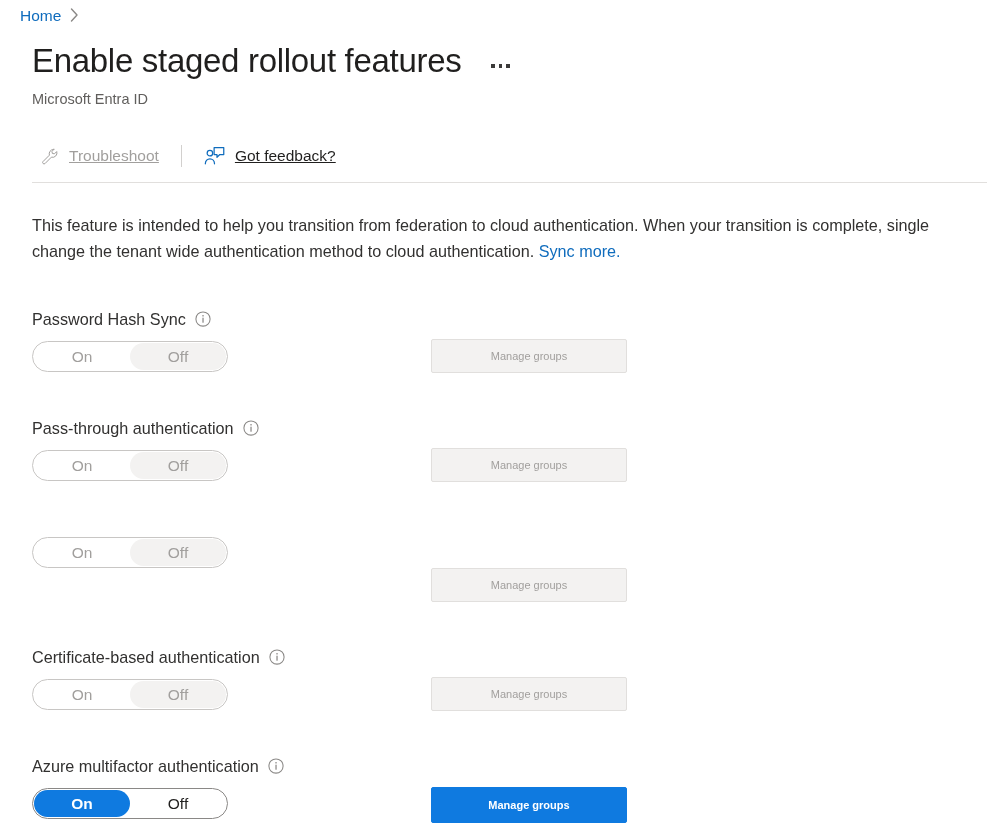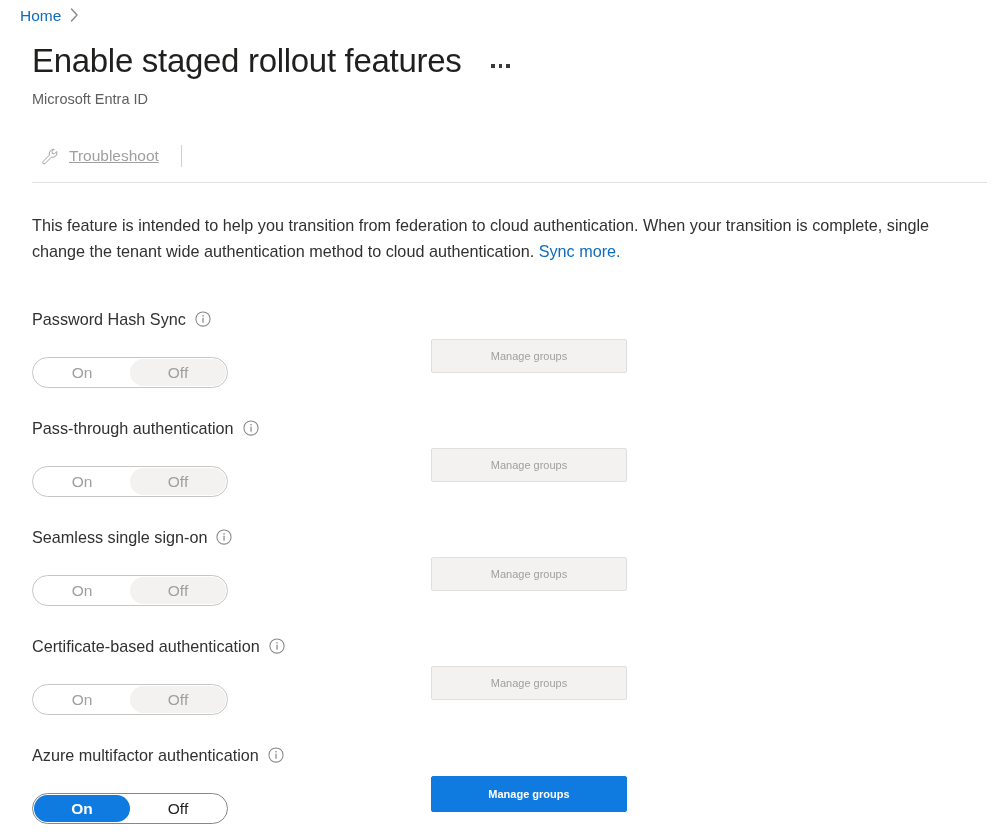--- a/index.html
+++ b/index.html
@@ -163,21 +163,21 @@
   .info-icon {
     width: 16px;
     height: 16px;
     flex: 0 0 16px;
     cursor: pointer;
     display: block;
   }
 
   
   .toggle {
-    margin-top: 27px;
+    margin-top: 11px;
     width: 196px;
     height: 31px;
     border: 1px solid #8a8886;
     border-radius: 16px;
     display: flex;
     align-items: center;
     box-sizing: border-box;
     background: #ffffff;
     overflow: hidden;
     padding: 1px;
@@ -272,20 +272,30 @@
     <span class="cmd-icon">
       <svg width="19" height="19" viewBox="0 0 20 20" fill="none">
         <path d="M14.3 2.6a4.6 4.6 0 0 0-4.4 6.0L3.1 15.4a1.5 1.5 0 0 0 2.1 2.1l6.8-6.8a4.6 4.6 0 0 0 5.6-5.9l-2.4 2.4-2.2-.4-.4-2.2 2.4-2.4a4.6 4.6 0 0 0-.7-.1z" stroke="#a19f9d" stroke-width="1.05" fill="none" stroke-linejoin="round"></path>
       </svg>
     </span>
     <span>Troubleshoot</span>
   </div>
 
   <div class="cmd-sep"></div>
 
+  <div class="cmd-item enabled">
+    <span class="cmd-icon">
+      <svg width="21" height="20" viewBox="0 0 22 20" fill="none">
+        <circle cx="6.2" cy="7.0" r="2.9" stroke="#0f6cbd" stroke-width="1.3" fill="none"></circle>
+        <path d="M1.4 18.2c0-3.1 2.2-5.3 4.8-5.3s4.8 2.2 4.8 5.3" stroke="#0f6cbd" stroke-width="1.3" fill="none" stroke-linecap="round"></path>
+        <path d="M10.6 1.2h10.1v7.3h-4.1l-3.0 2.8V8.5h-3.0z" stroke="#0f6cbd" stroke-width="1.3" fill="#ffffff" stroke-linejoin="round"></path>
+      </svg>
+    </span>
+    <span>Got feedback?</span>
+  </div>
 </div>
 
 <div class="rule"></div>
 
 <div class="description">
   <span>This feature is intended to help you transition from federation to cloud authentication. When your transition is complete, single change the tenant wide authentication method to cloud authentication. </span><a>Sync more.</a>
 </div>
 
 <div class="features">
     <div class="feature-row">
@@ -316,30 +326,20 @@
           </svg>
         </span>
       </div>
       <div class="toggle disabled">
         <div class="half on">On</div>
         <div class="half off">Off</div>
       </div>
       <div class="manage-btn disabled">Manage groups</div>
     </div>
     <div class="feature-row">
-      <div class="feature-label-line">
-        <div class="feature-label">Seamless single sign-on</div>
-        <span>
-          <svg class="info-icon" viewBox="0 0 16 16" fill="none">
-            <circle cx="8" cy="8" r="7.1" stroke="#8a8886" stroke-width="1.05" fill="none"></circle>
-            <rect x="7.4" y="6.7" width="1.25" height="5.0" fill="#8a8886"></rect>
-            <rect x="7.4" y="4.0" width="1.25" height="1.5" fill="#8a8886"></rect>
-          </svg>
-        </span>
-      </div>
       <div class="toggle disabled">
         <div class="half on">On</div>
         <div class="half off">Off</div>
       </div>
       <div class="manage-btn disabled">Manage groups</div>
     </div>
     <div class="feature-row">
       <div class="feature-label-line">
         <div class="feature-label">Certificate-based authentication</div>
         <span>

